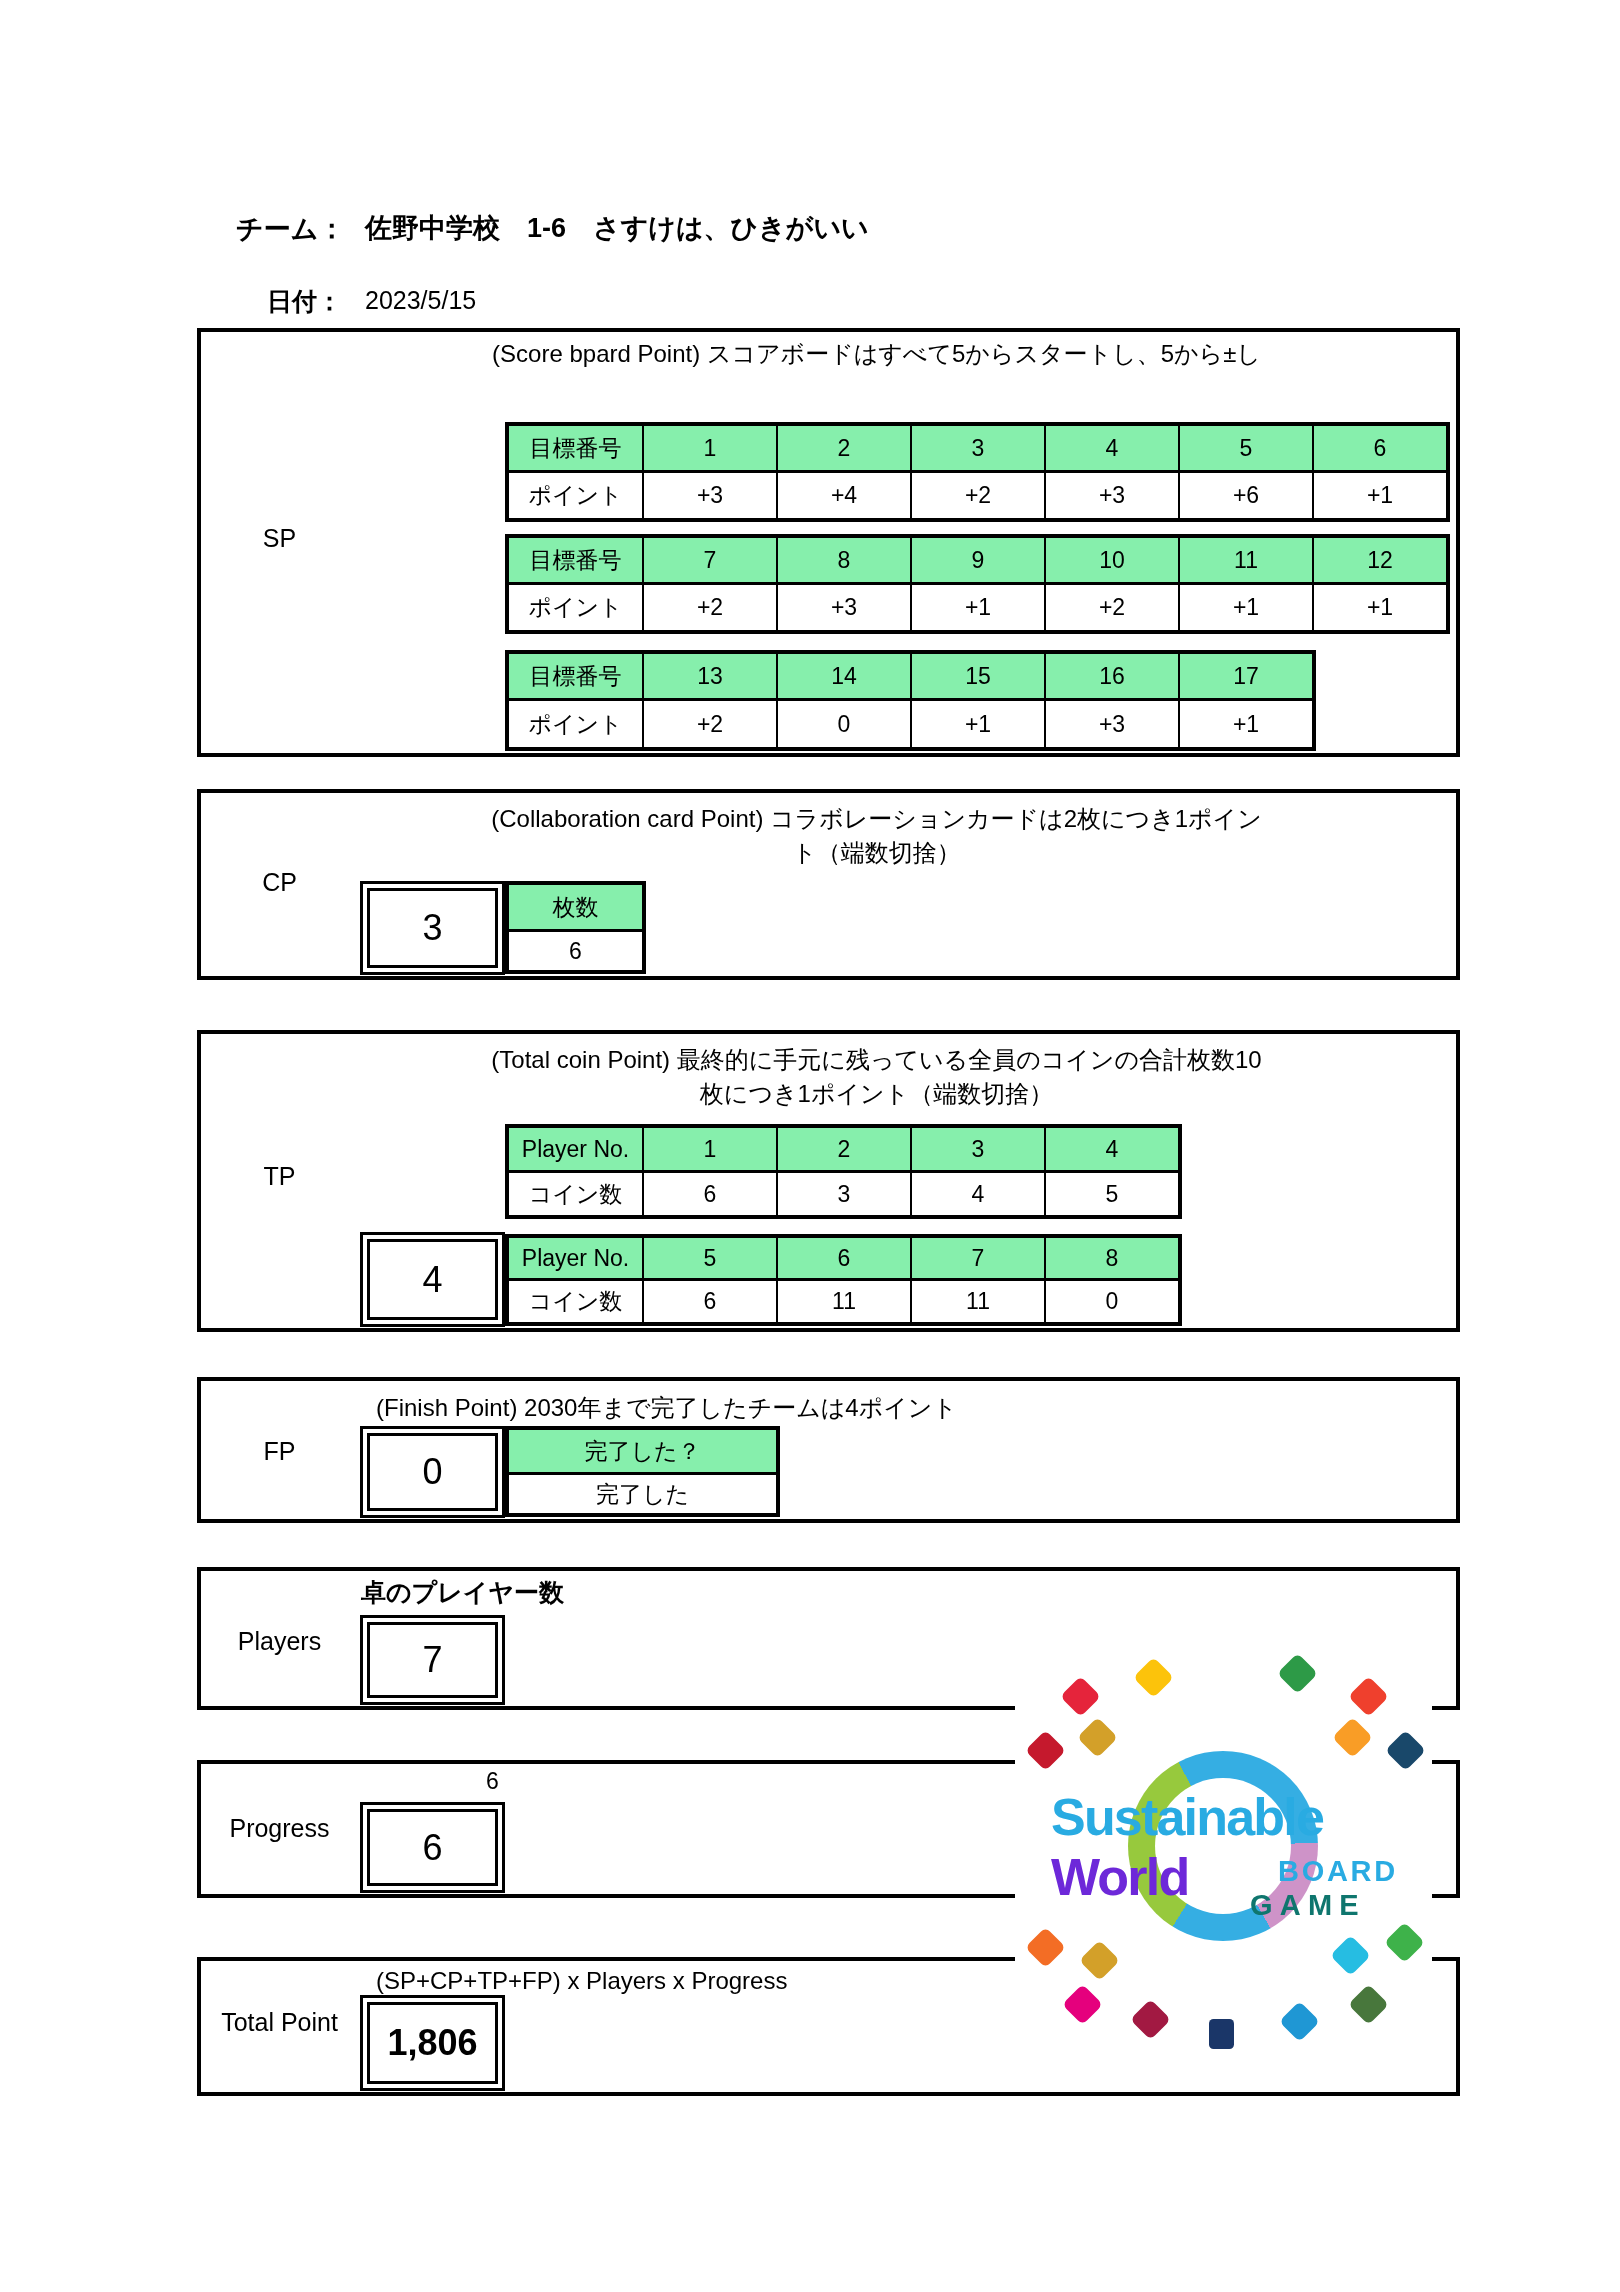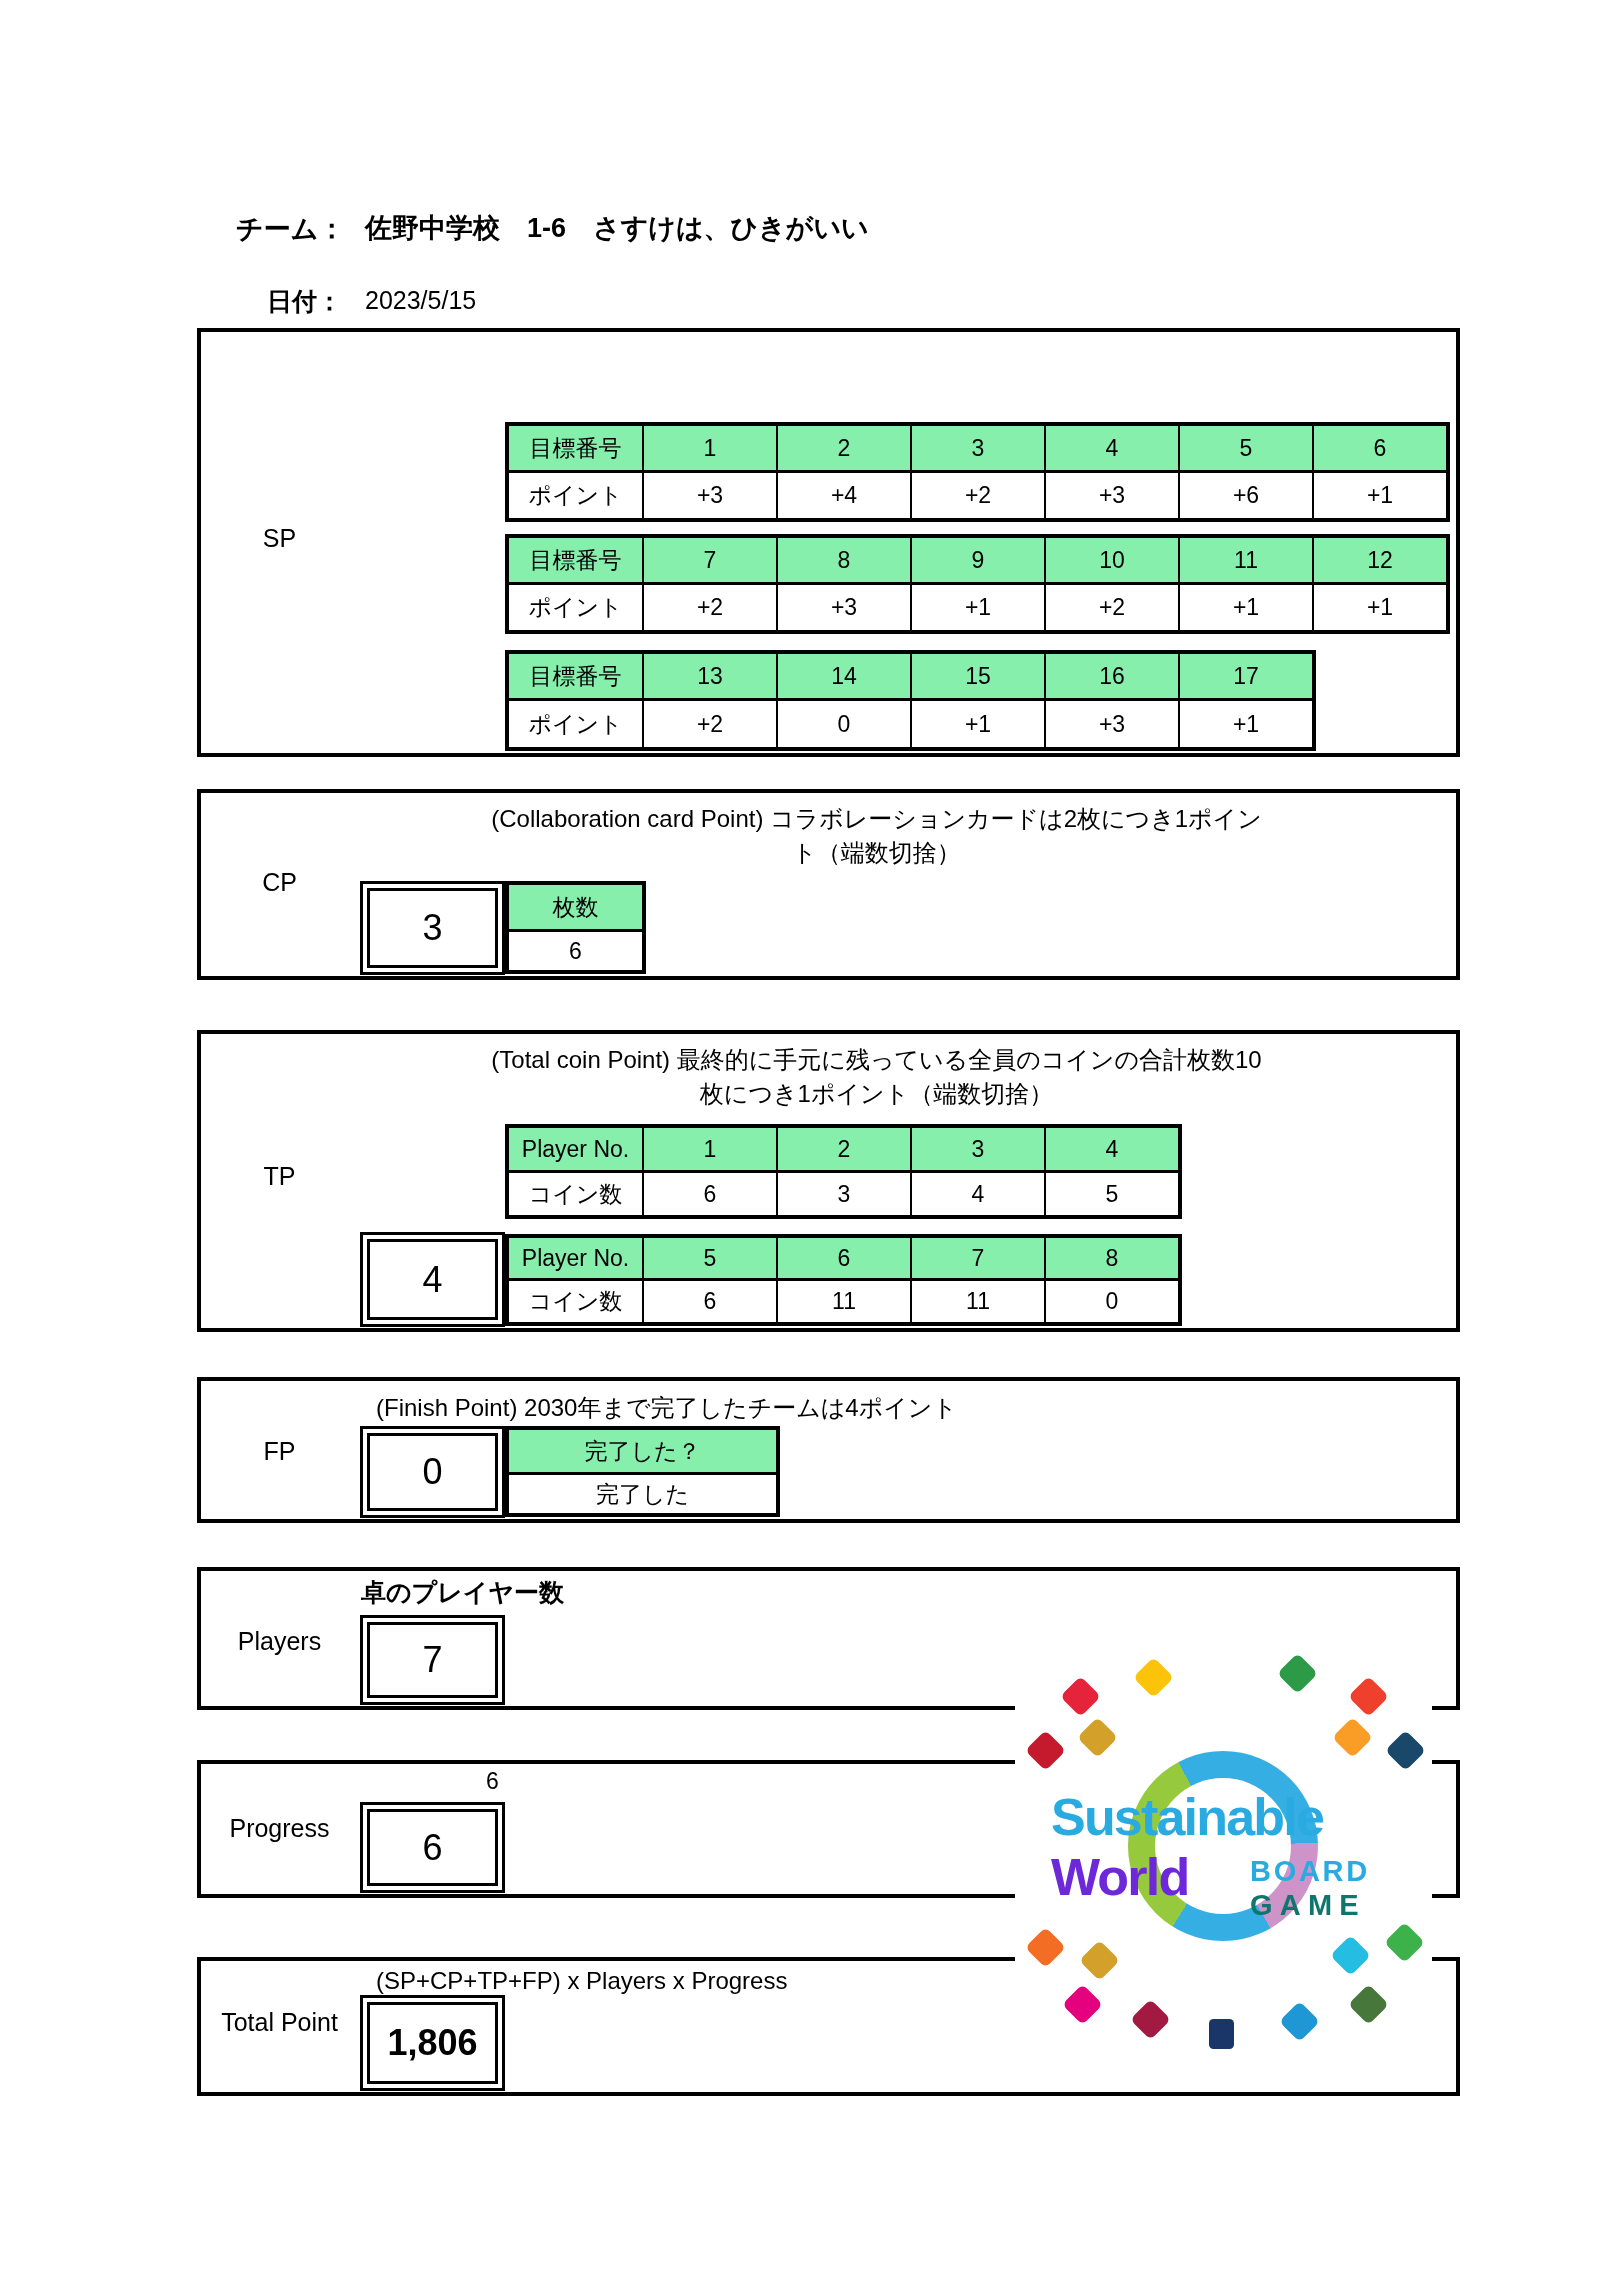--- a/index.html
+++ b/index.html
@@ -73,20 +73,21 @@
 
 <div class="page">
 
   <div class="hdr-label" style="left:236px; top:211px;">チーム：</div>
   <div class="hdr-value" style="left:365px; top:210px;">佐野中学校　1-6　さすけは、ひきがいい</div>
   <div class="date-label" style="left:267px; top:285px;">日付：</div>
   <div class="date-value" style="left:365px; top:286px;">2023/5/15</div>
 
   <div class="section" style="top:328px; height:429px;">
     <div class="sec-title" style="top:5.4px;">
+      <div>(Score bpard Point) スコアボードはすべて5からスタートし、5から±し</div>
     </div>
     <div class="side-label" style="top:192px;">SP</div>
 
     <div class="stable t6 rows-a" style="left:304px; top:90px;">
       <div class="cell hc">目標番号</div>
       <div class="cell hc">1</div>
       <div class="cell hc">2</div>
       <div class="cell hc">3</div>
       <div class="cell hc">4</div>
       <div class="cell hc">5</div>
@@ -209,21 +210,21 @@
     <div class="sec-title-left" style="left:175px; top:6.3px;">(SP+CP+TP+FP) x Players x Progress</div>
     <div class="side-label" style="top:47px;">Total Point</div>
     <div class="vbox bold" style="left:159px; top:34px; height:96px;">1,806</div>
   </div>
 
   <div class="logo">
     <div class="ring"></div>
     <div class="ring-hole"></div>
     <div class="logo-word1" style="color: rgb(41, 171, 226);">Sustainable</div>
     <div class="logo-word2" style="color: #6d28d9;">World</div>
-    <div class="logo-word3" style="color: rgb(41, 171, 226);">BOARD</div>
+    <div class="logo-word3" style="color: rgb(41, 171, 226); margin-left: 28px;">BOARD</div>
     <div class="logo-word4" style="color: #0f766e;">GAME</div>
     <div class="dm" style="left: 51px; top: 45px; background-color: rgb(229, 36, 59);"></div>
     <div class="dm" style="left: 124px; top: 26px; background-color: rgb(252, 195, 11);"></div>
     <div class="dm" style="left: 268px; top: 22.4px; background-color: rgb(45, 154, 71);"></div>
     <div class="dm" style="left: 339px; top: 45px; background-color: rgb(239, 64, 45);"></div>
     <div class="dm" style="left: 16px; top: 99px; background-color: rgb(197, 25, 45);"></div>
     <div class="dm" style="left: 68px; top: 86px; background-color: rgb(211, 160, 41);"></div>
     <div class="dm" style="left: 323px; top: 86px; background-color: rgb(249, 157, 38);"></div>
     <div class="dm" style="left: 376px; top: 99px; background-color: rgb(25, 72, 106);"></div>
     <div class="dm" style="left: 16px; top: 296px; background-color: rgb(243, 109, 37);"></div>

